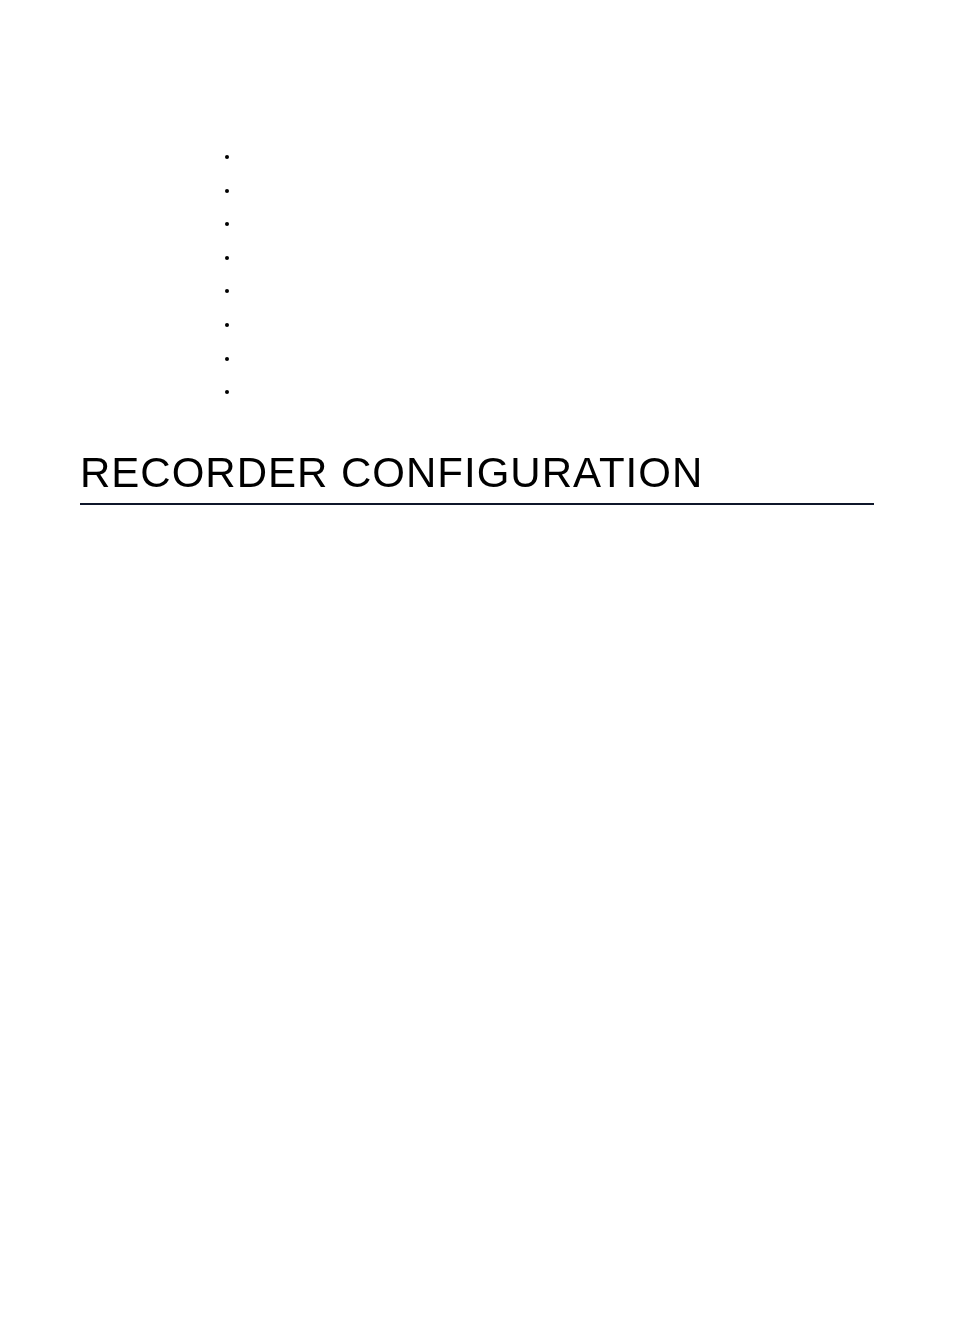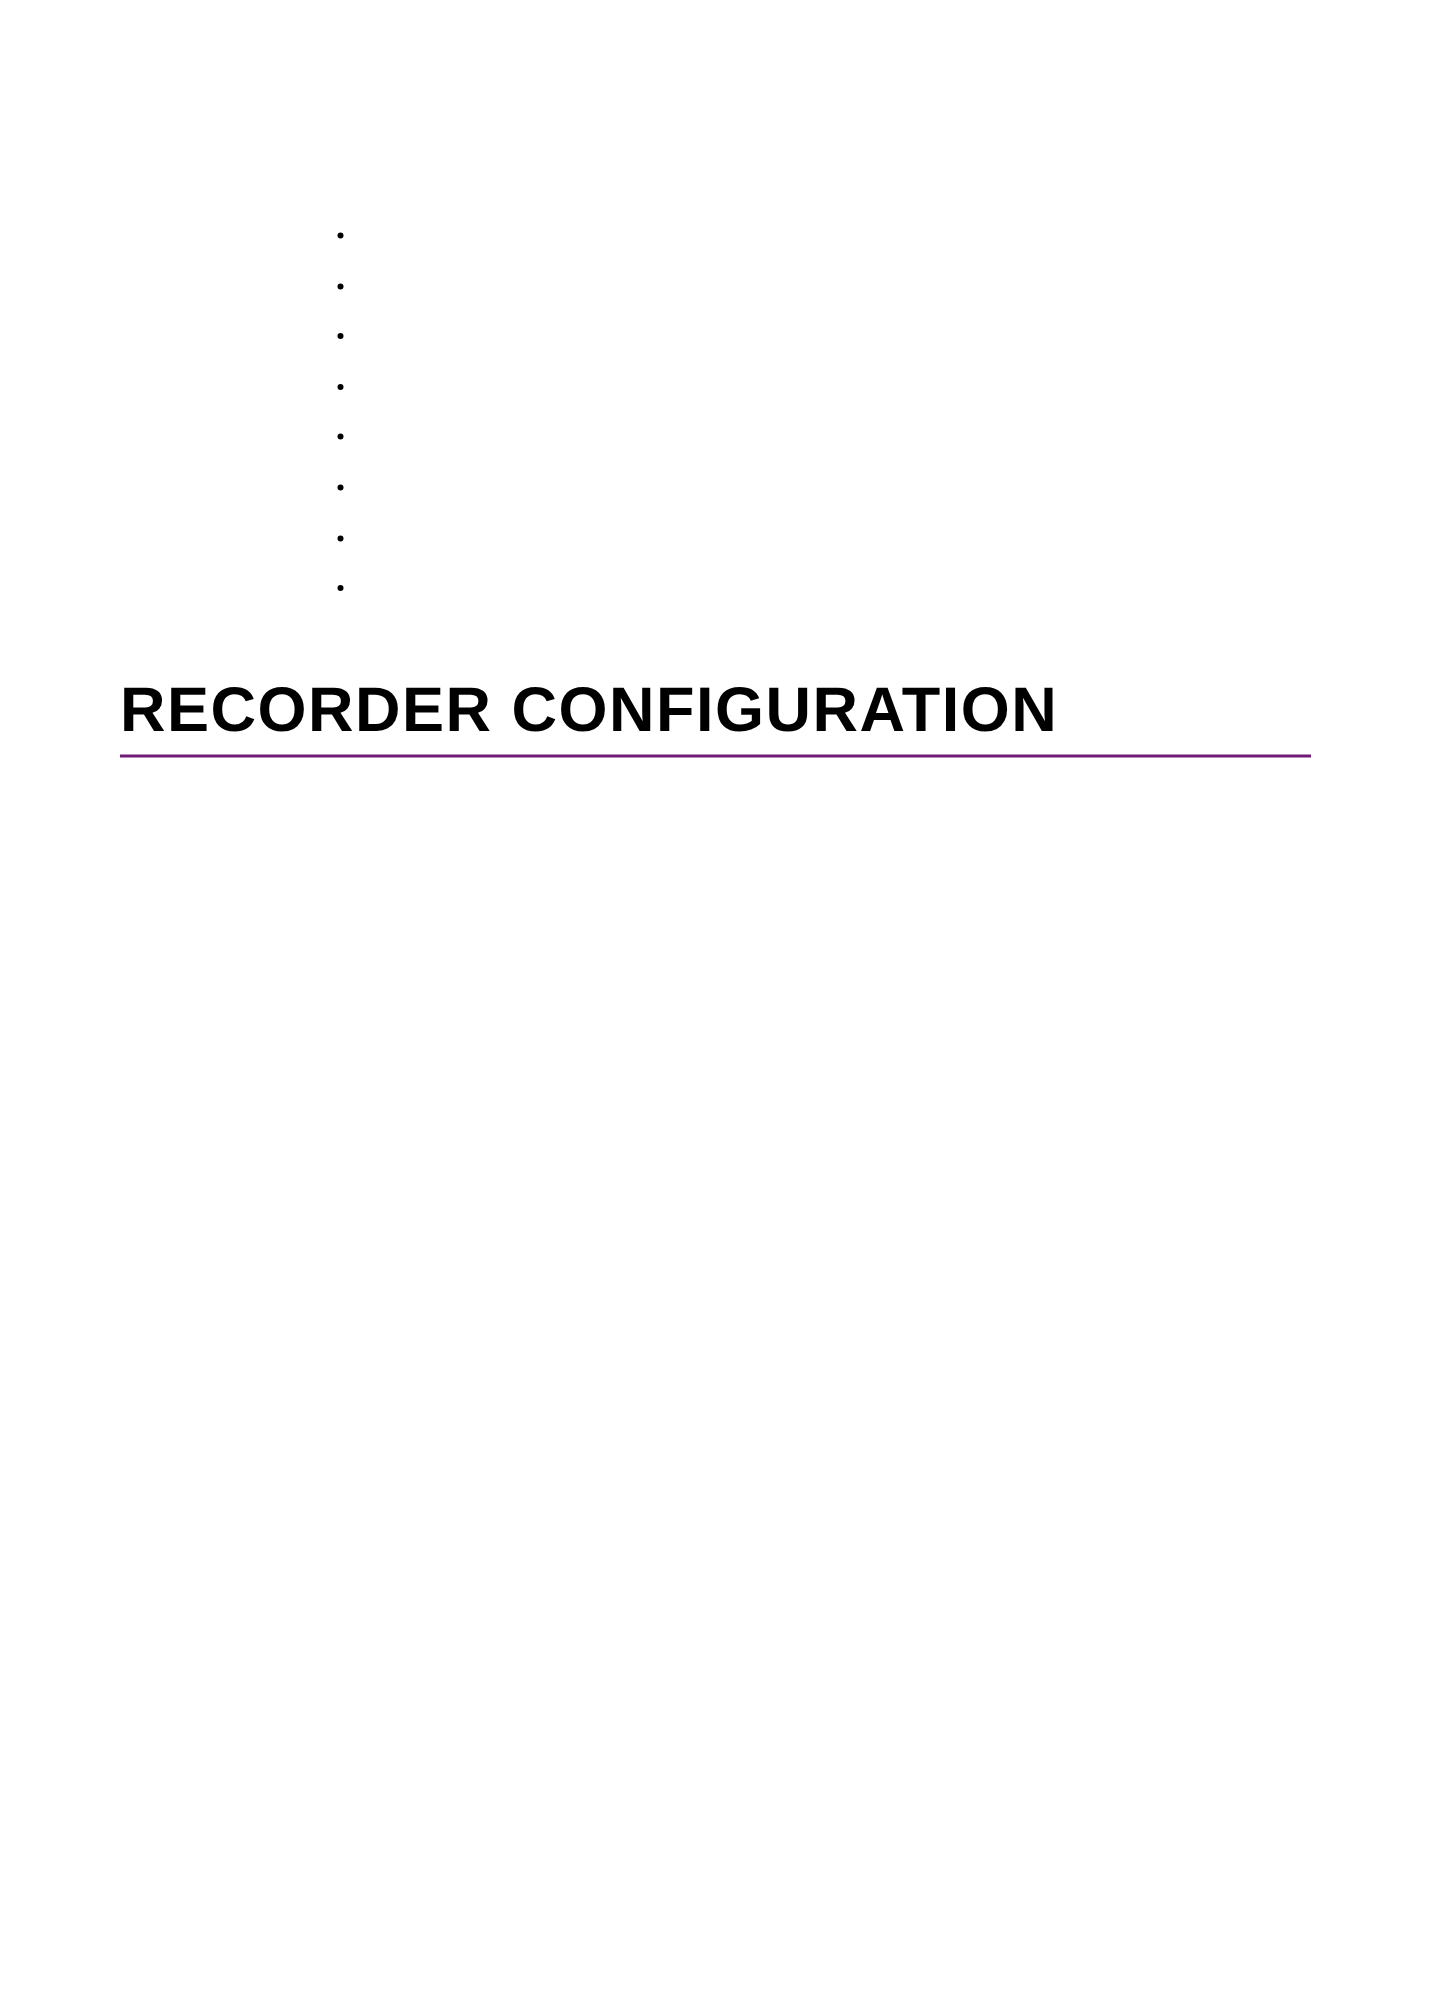--- a/index.html
+++ b/index.html
@@ -16,26 +16,26 @@
       margin: 60px 0 40px 160px;
       padding: 0;
     }
     .bullet-list li {
       font-size: 14px;
       line-height: 2.4;
       color: #000;
     }
     .heading {
       font-family: Arial, "Arial Black", Helvetica, sans-serif;
-      font-weight: 700;
+      font-weight: 400;
       font-size: 42px;
       letter-spacing: 1px;
       margin: 20px 0 8px 0;
       padding-bottom: 6px;
-      border-bottom: 2px solid #701a75;
+      border-bottom: 2px solid #0f172a;
     }
   </style>
 </head>
 <body>
 
 <ul class="bullet-list">
   <li></li>
   <li></li>
   <li></li>
   <li></li>

